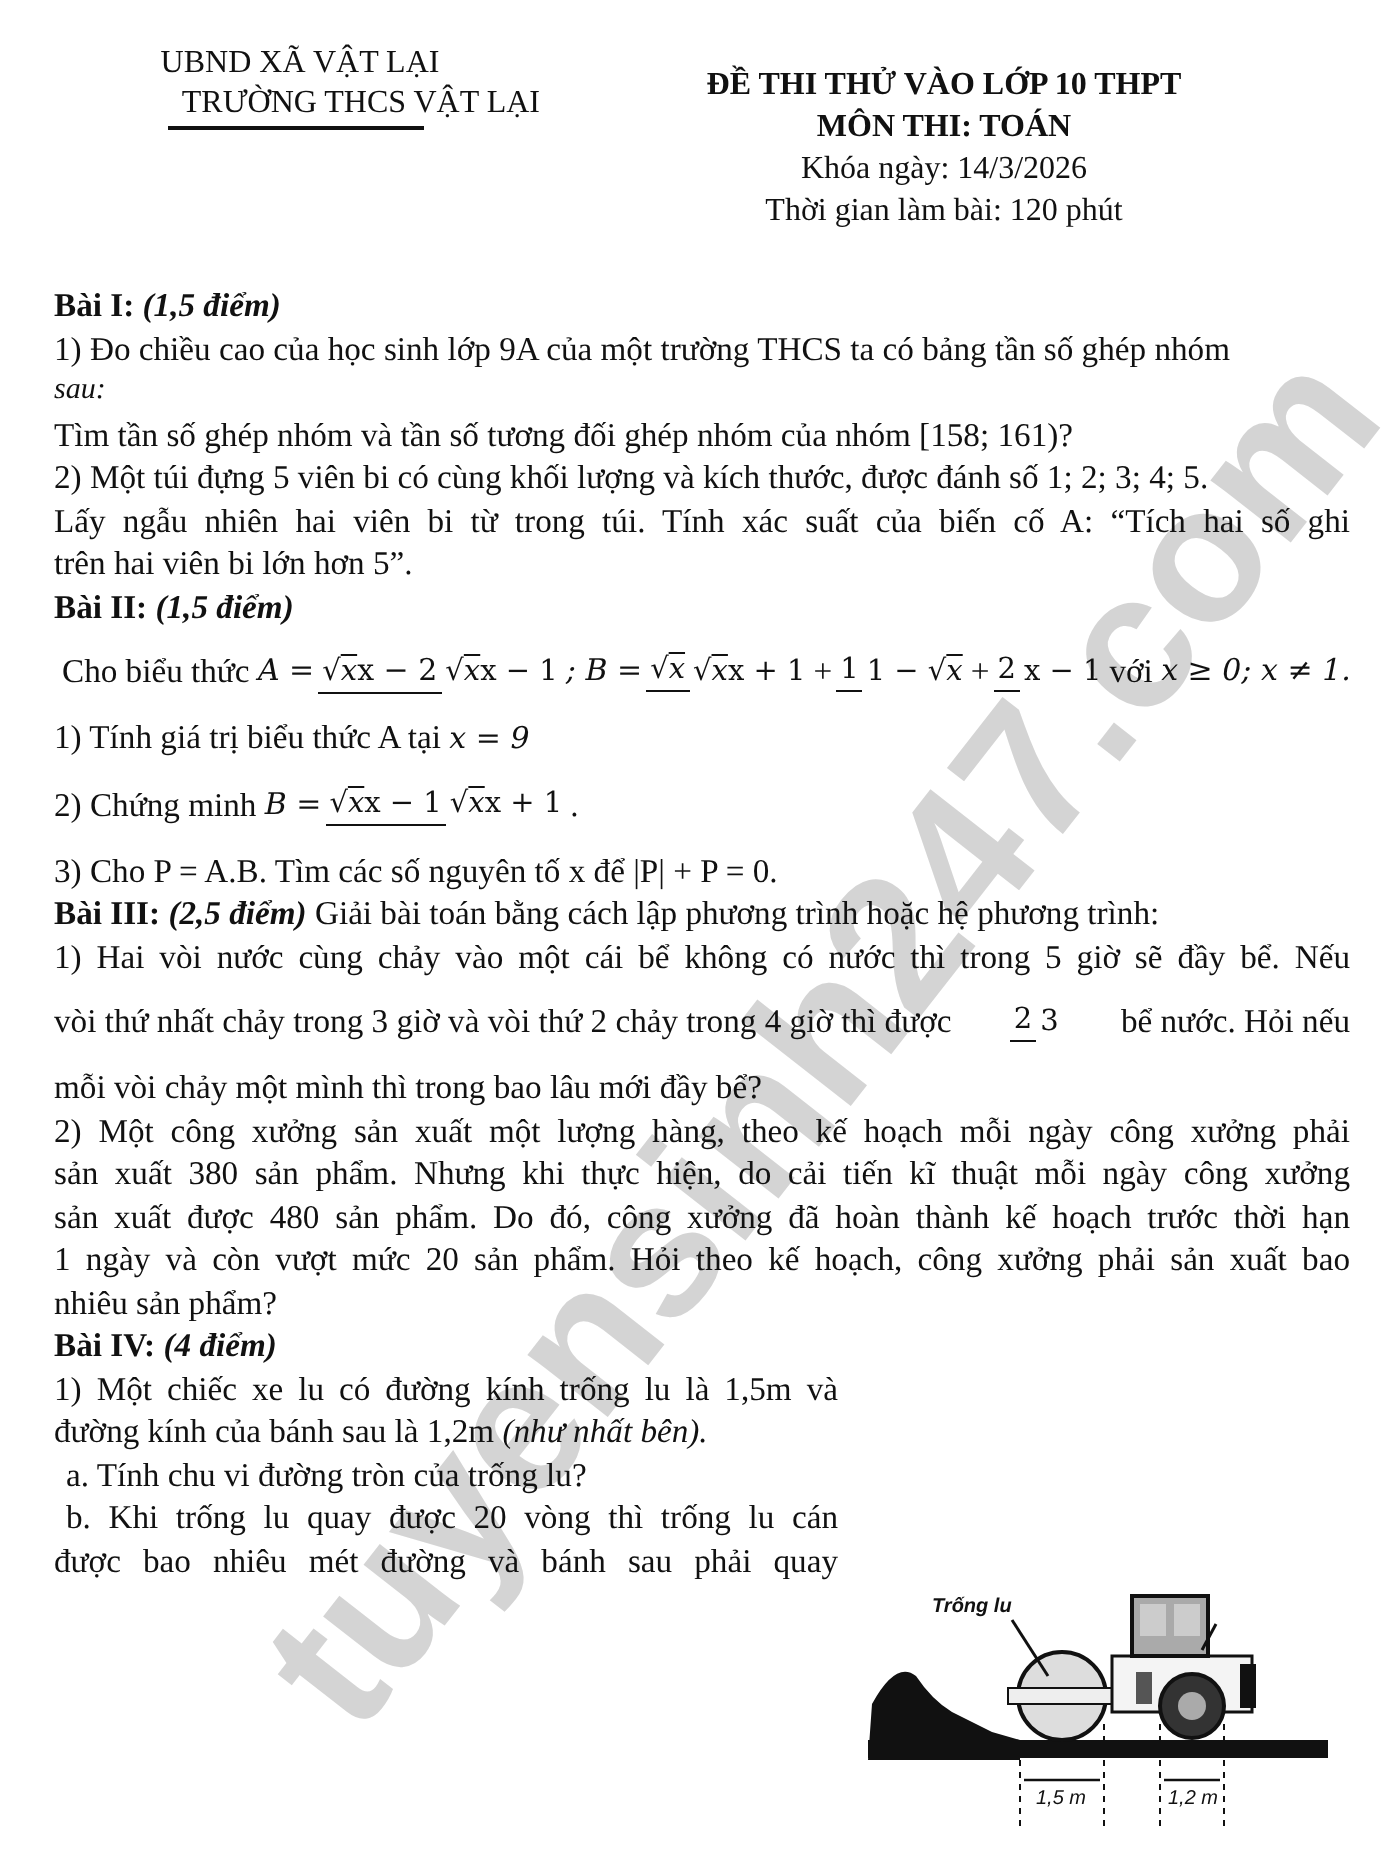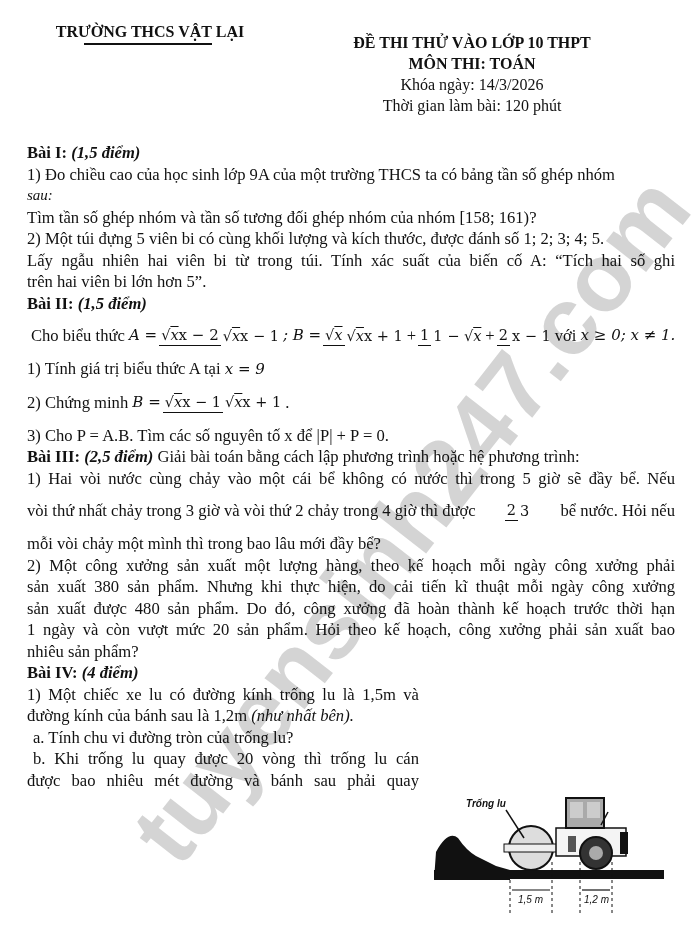--- a/index.html
+++ b/index.html
@@ -4,21 +4,21 @@
 <style>
   html, body { margin:0; padding:0; }
   body {
     width:700px; height:934px; overflow:hidden; position:relative;
     background:#ffffff; color:#111;
     font-family:"Liberation Serif", "DejaVu Serif", serif;
   }
   .page { position:absolute; left:0; top:0; width:700px; height:934px; }
   .hdr-left { position:absolute; left:30px; top:22px; width:240px; text-align:center; font-size:16px; line-height:20px; }
   .hdr-left .l1 { font-weight:normal; }
-  .hdr-left .l2 { font-weight:bold; }
+  .hdr-left .l2 { font-weight:normal;text-align:right; }
   .hdr-left .rule { width:128px; height:1.5px; background:#111; margin:1px auto 0 auto; position:relative; left:-2px; }
   .hdr-right { position:absolute; left:312px; top:32px; width:320px; text-align:center; font-size:16px; line-height:21px; }
   .hdr-right .b { font-weight:bold; }
   .body { position:absolute; left:27px; top:142px; width:648px; font-size:16.6px; line-height:21.5px; }
   .p { margin:0; white-space:nowrap; }
   .bold { font-weight:bold; }
   .ital { font-style:italic; }
   .just { text-align:justify; text-align-last:justify; white-space:normal; }
   table.freq { border-collapse:collapse; margin:7px 0 3px 85px; font-size:16.6px; }
   table.freq td { border:1.5px solid #111; height:34px; padding:0 5px; text-align:center; white-space:nowrap; }
@@ -33,20 +33,21 @@
   .watermark { position:absolute; left:-20px; top:440px; font-family:"Liberation Sans", sans-serif; font-weight:bold; font-size:96px; color:rgba(160,160,160,0.45); transform:rotate(-52deg); transform-origin:center; white-space:nowrap; pointer-events:none; width:900px; }
 </style>
 </head>
 <body>
 
 <div class="page">
 
   <div class="watermark">tuyensinh247.com</div>
 
   <div class="hdr-left">
+    <div class="l1">UBND XÃ VẬT LẠI</div>
     <div class="l2">TRƯỜNG THCS VẬT LẠI</div>
     <div class="rule"></div>
   </div>
 
   <div class="hdr-right">
     <div class="b">ĐỀ THI THỬ VÀO LỚP 10 THPT</div>
     <div class="b">MÔN THI: TOÁN</div>
     <div>Khóa ngày: 14/3/2026</div>
     <div>Thời gian làm bài: 120 phút</div>
   </div>

